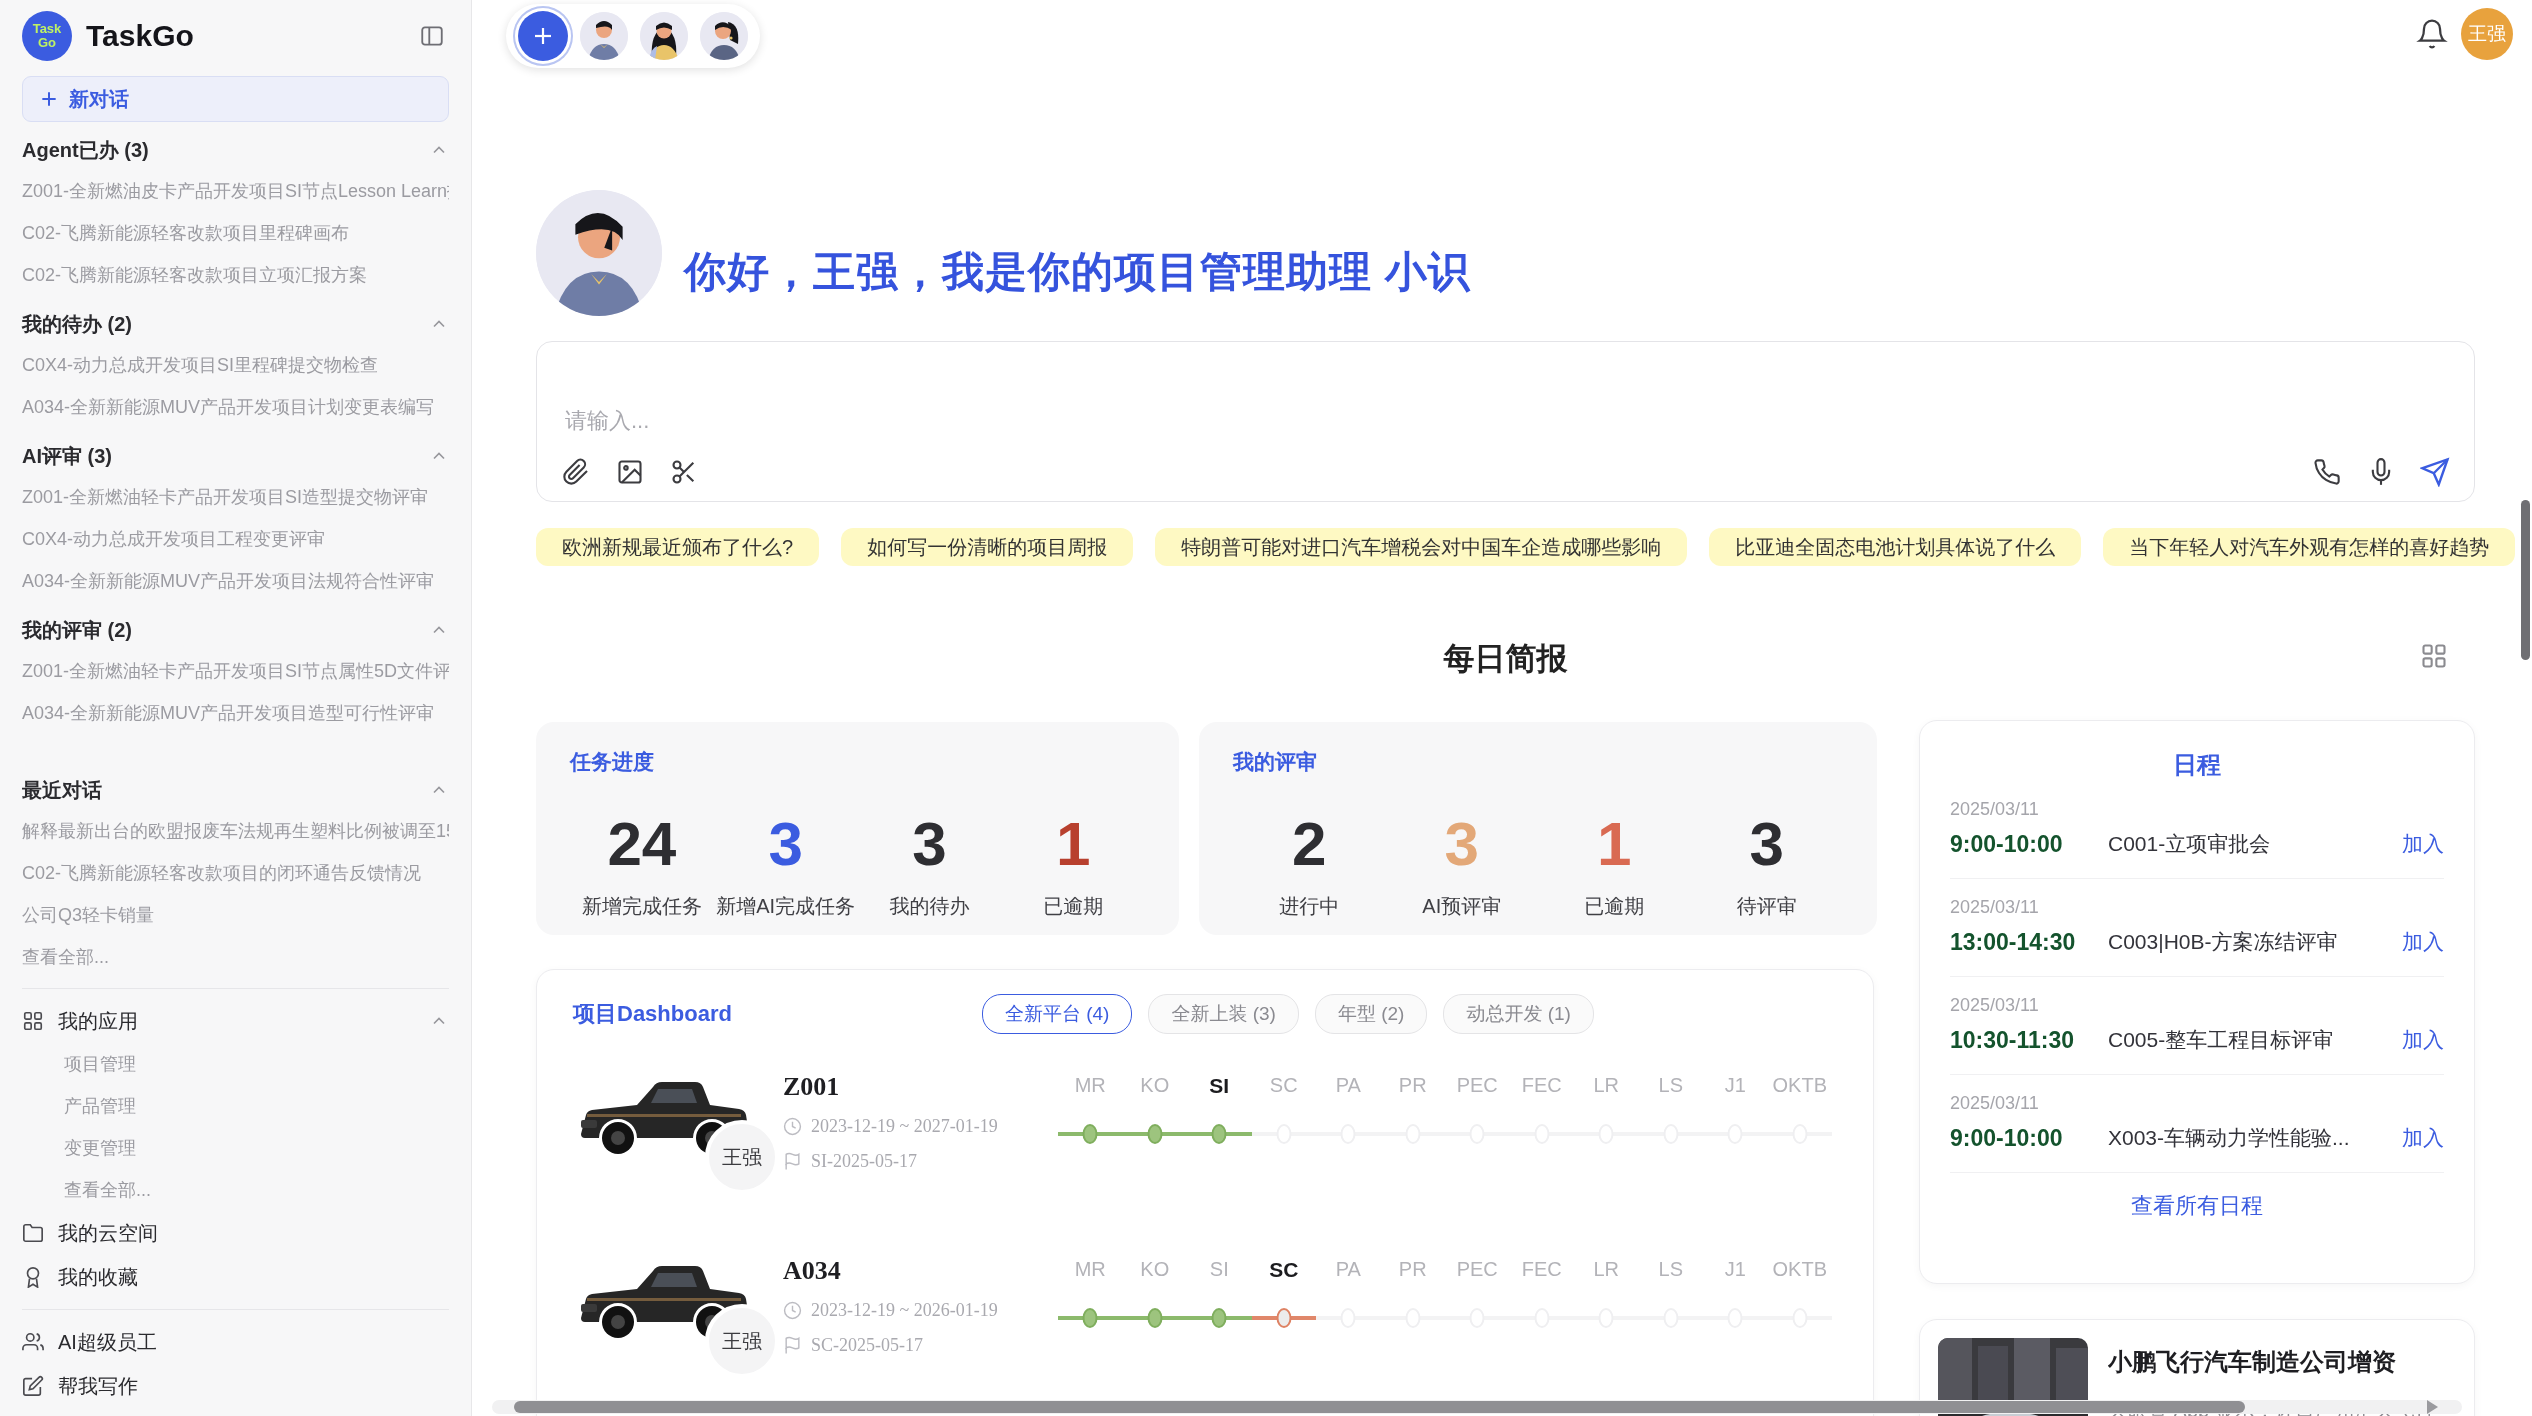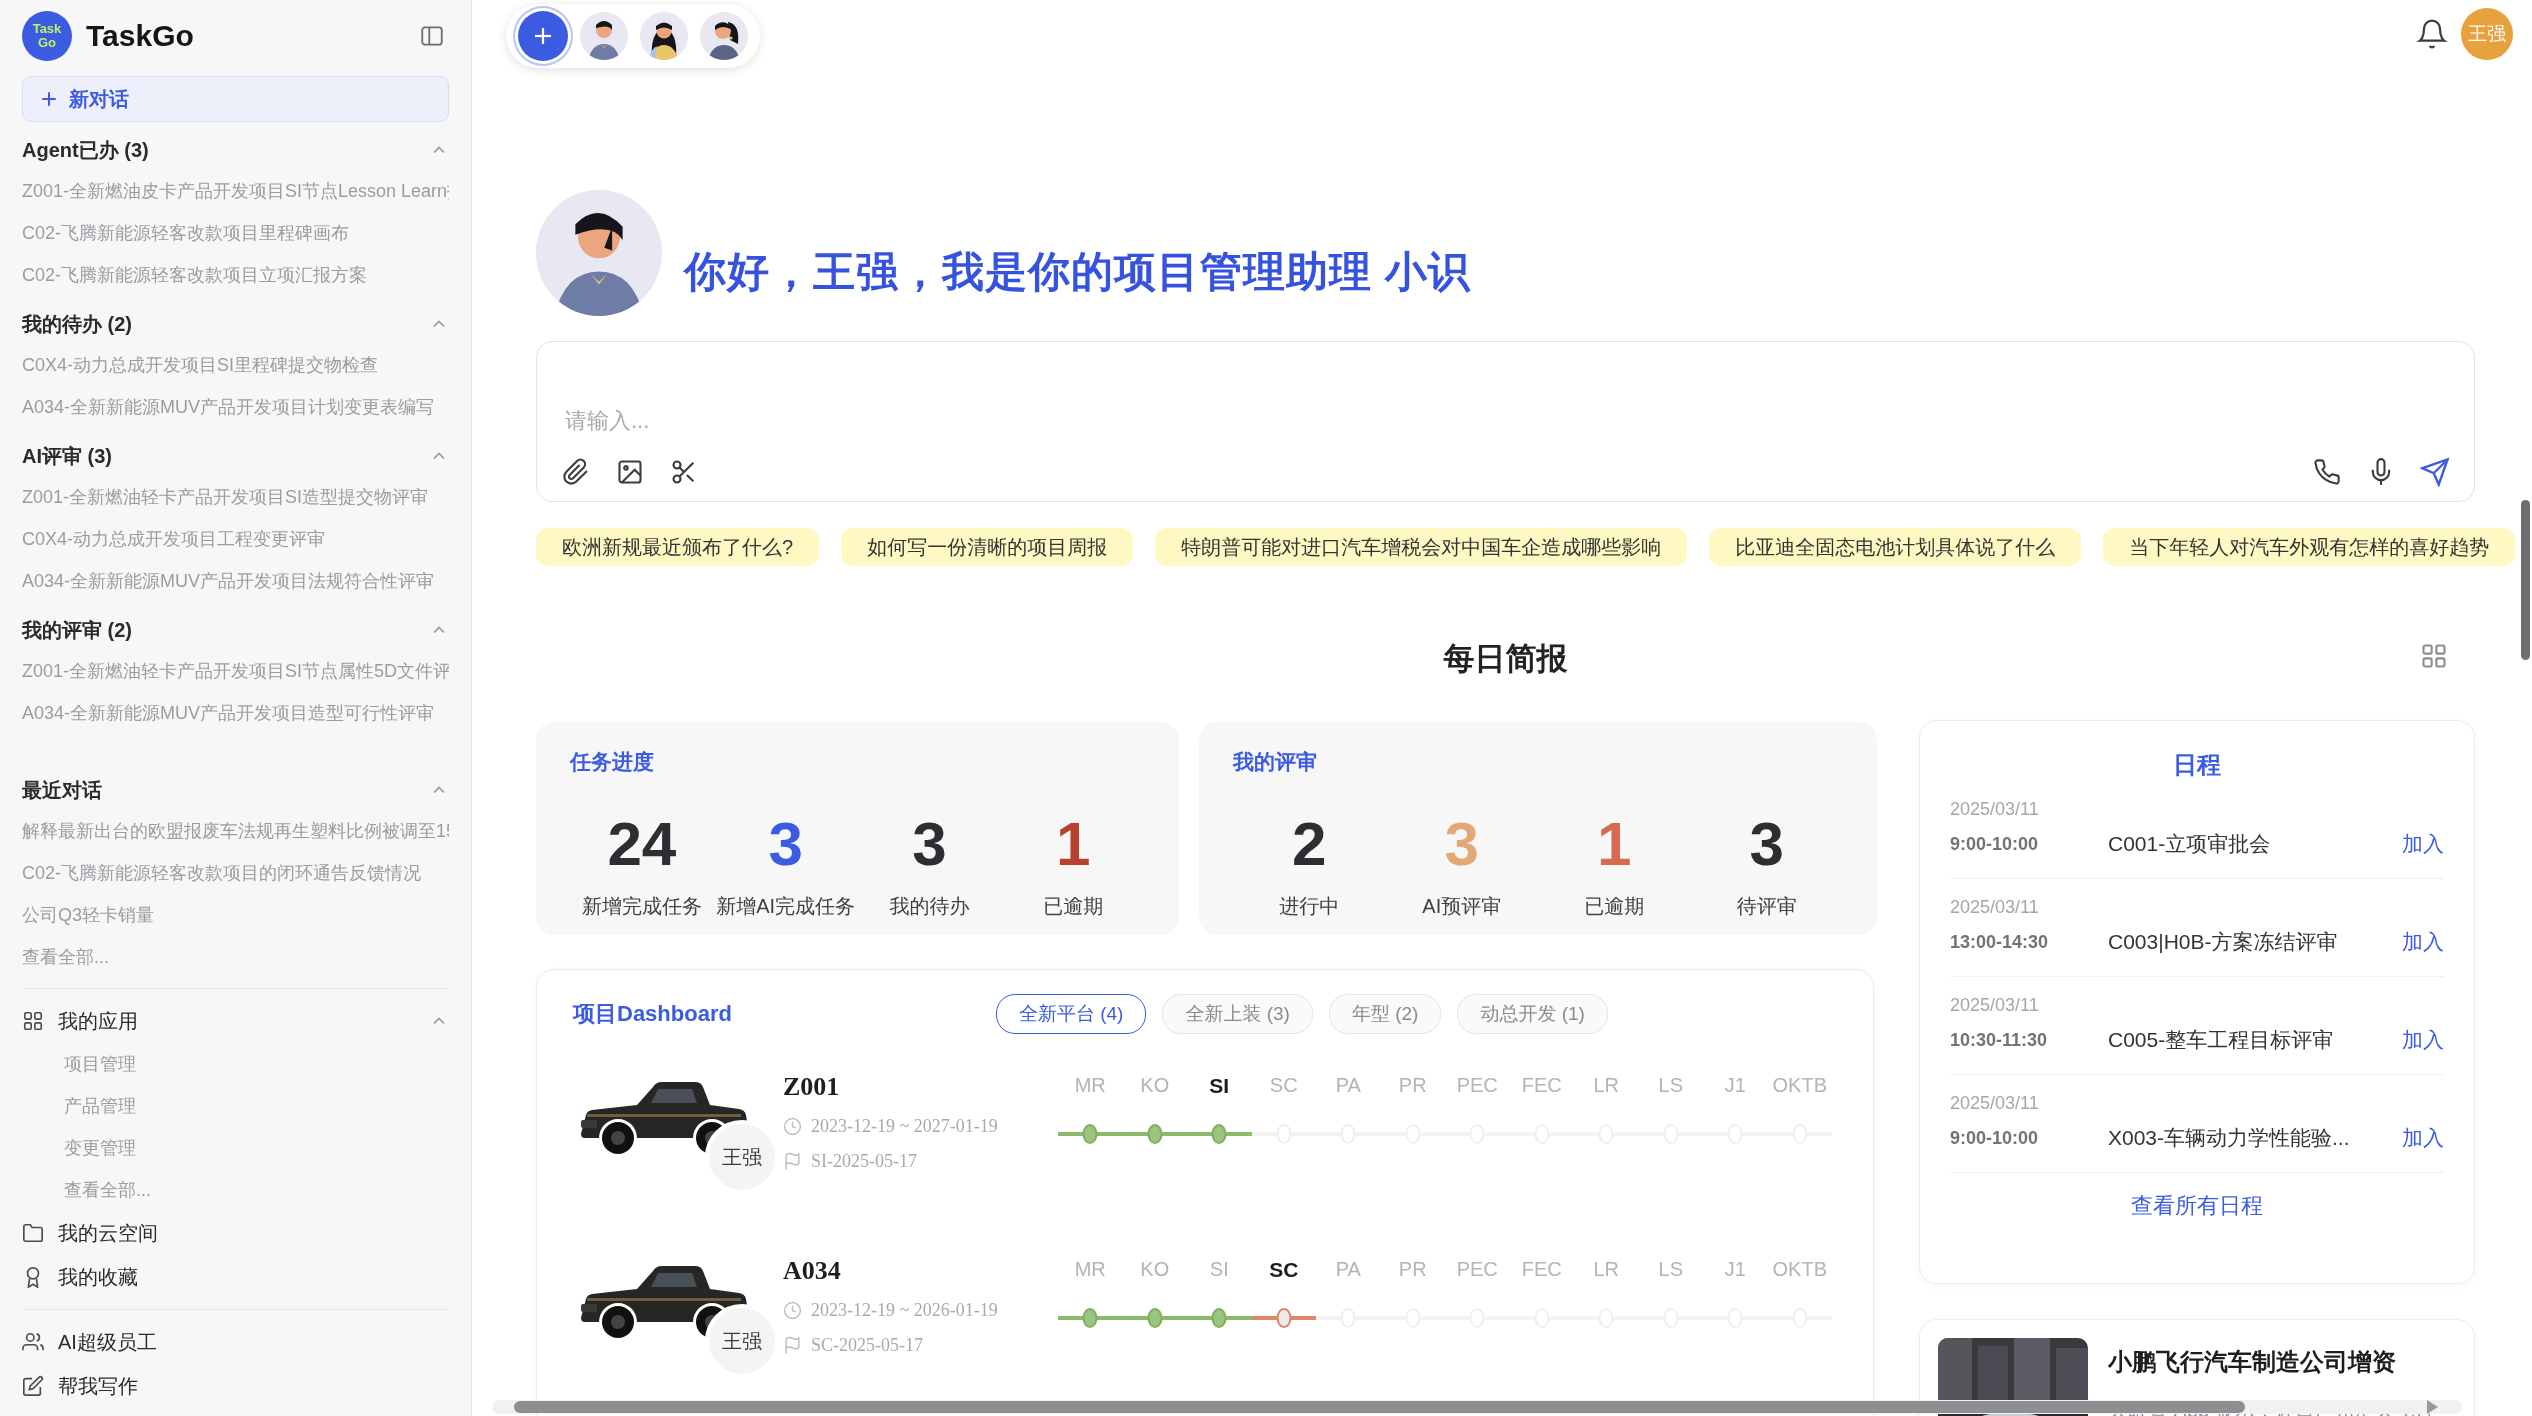--- a/index.html
+++ b/index.html
@@ -49,21 +49,21 @@
   .brief-grid-btn{position:absolute;left:1948px;top:642px;width:30px;height:30px;cursor:pointer;}
 
   .stat-card{position:absolute;top:722px;height:213px;background:#f7f7f8;border-radius:18px;box-sizing:border-box;padding:26px 34px;}
   .stat-card .sc-title{font-size:21px;color:#3b5ce0;font-weight:600;}
   .stat-row{display:flex;margin-top:33px;}
   .stat-col{flex:1;text-align:center;}
   .stat-val{font-size:62px;font-weight:600;line-height:70px;}
   .stat-lbl{font-size:20px;color:#3f3f44;margin-top:14px;}
 
   .dash-card{position:absolute;left:64px;top:969px;width:1338px;height:560px;box-sizing:border-box;background:#fff;border:1px solid #ececef;border-radius:18px;box-shadow:0 2px 8px rgba(0,0,0,.04);padding:24px 36px;}
-  .dash-head{display:flex;align-items:center;gap:44px;}
+  .dash-head{display:flex;align-items:center;gap:30px;}
   .dash-title{font-size:22px;font-weight:600;color:#3b5ce0;}
   .dash-tabs{display:flex;gap:16px;margin-left:220px;}
   .tab-pill{height:38px;border-radius:19px;display:flex;align-items:center;padding:0 22px;font-size:19px;cursor:pointer;background:#fafafa;border:1px solid #e4e4e6;color:#8a8a90;}
   .tab-pill.active{background:#fff;border:1.5px solid #3b5ce0;color:#3b5ce0;}
   .proj-row{display:flex;align-items:flex-start;margin-top:34px;height:150px;}
   .proj-car{position:relative;width:210px;min-width:210px;}
   .car-img{width:185px;height:104px;}
   .owner-badge{position:absolute;left:132px;top:52px;width:66px;height:66px;border-radius:50%;background:#f4f4f5;border:4px solid #fff;display:flex;align-items:center;justify-content:center;font-size:20px;color:#3c3c40;}
   .proj-info{width:275px;min-width:275px;padding-top:4px;font-family:Liberation Serif, serif;}
   .proj-code{font-size:26px;font-weight:700;color:#1e1e22;}
@@ -78,21 +78,21 @@
   .ms-col.done .ms-dot{background:#9dc47e;border-color:#7fae5d;}
   .ms-col.overdue .ms-seg{background:#e0876a;}
   .ms-col.overdue .ms-dot{background:#ececec;border-color:#de8263;}
 
   .sched-card{position:absolute;left:1447px;top:720px;width:556px;height:564px;box-sizing:border-box;background:#fff;border:1px solid #ececef;border-radius:18px;box-shadow:0 2px 8px rgba(0,0,0,.04);padding:24px 30px;}
   .sched-title{text-align:center;font-size:24px;font-weight:600;color:#3b5ce0;margin-top:4px;}
   .sched-item{padding:18px 0 20px 0;border-bottom:1px solid #f0f0f2;}
   .sched-item:last-of-type{border-bottom:none;}
   .sched-date{font-size:18px;color:#a5a5ab;}
   .sched-main{display:flex;align-items:center;margin-top:10px;}
-  .sched-time{width:158px;min-width:158px;font-size:18px;color:#737373;font-weight:600;}
+  .sched-time{width:158px;min-width:158px;font-size:23px;color:#14532d;font-weight:600;}
   .sched-name{flex:1;font-size:21px;color:#33333a;}
   .sched-join{font-size:21px;color:#3b5ce0;cursor:pointer;}
   .sched-all{text-align:center;font-size:22px;color:#3b5ce0;margin-top:18px;cursor:pointer;}
 
   .news-card{position:absolute;left:1447px;top:1319px;width:556px;height:150px;box-sizing:border-box;background:#fff;border:1px solid #ececef;border-radius:18px;box-shadow:0 2px 8px rgba(0,0,0,.04);padding:18px;display:flex;gap:20px;overflow:hidden;}
   .news-img{width:150px;min-width:150px;height:110px;border-radius:10px;overflow:hidden;}
   .news-title{font-size:24px;font-weight:700;color:#1e1e22;margin-top:8px;}
   .news-snippet{font-size:20px;color:#8c8c92;margin-top:18px;line-height:28px;}
 
   .hscroll-track{position:absolute;left:20px;bottom:2px;width:1970px;height:14px;border-radius:7px;background:#f1f1f2;}

